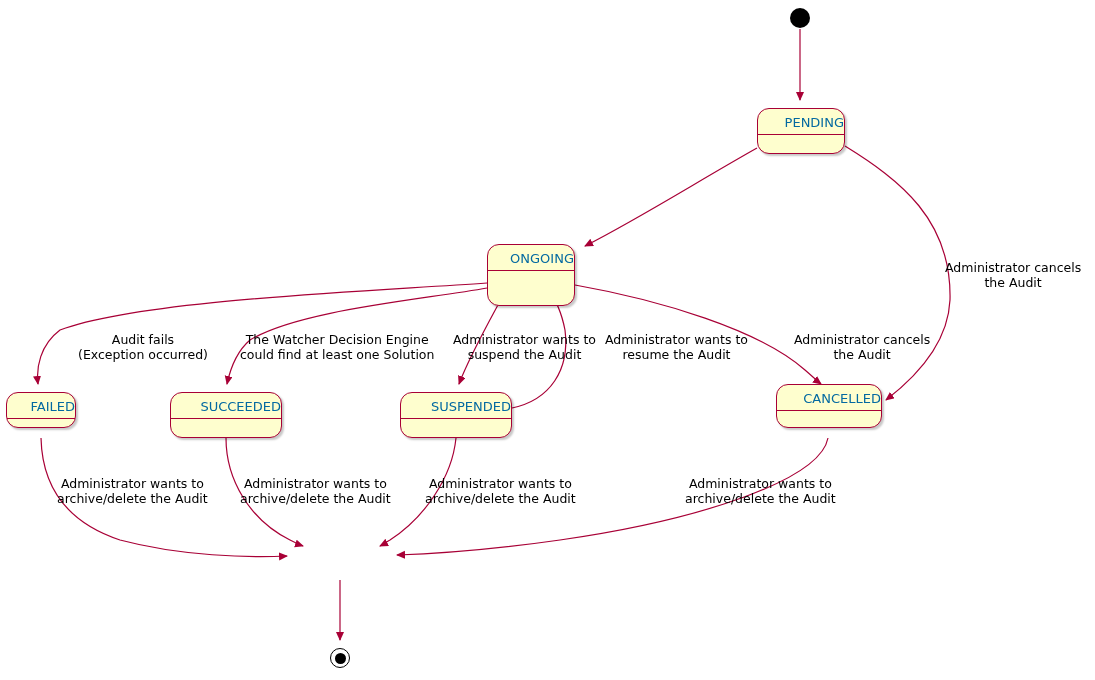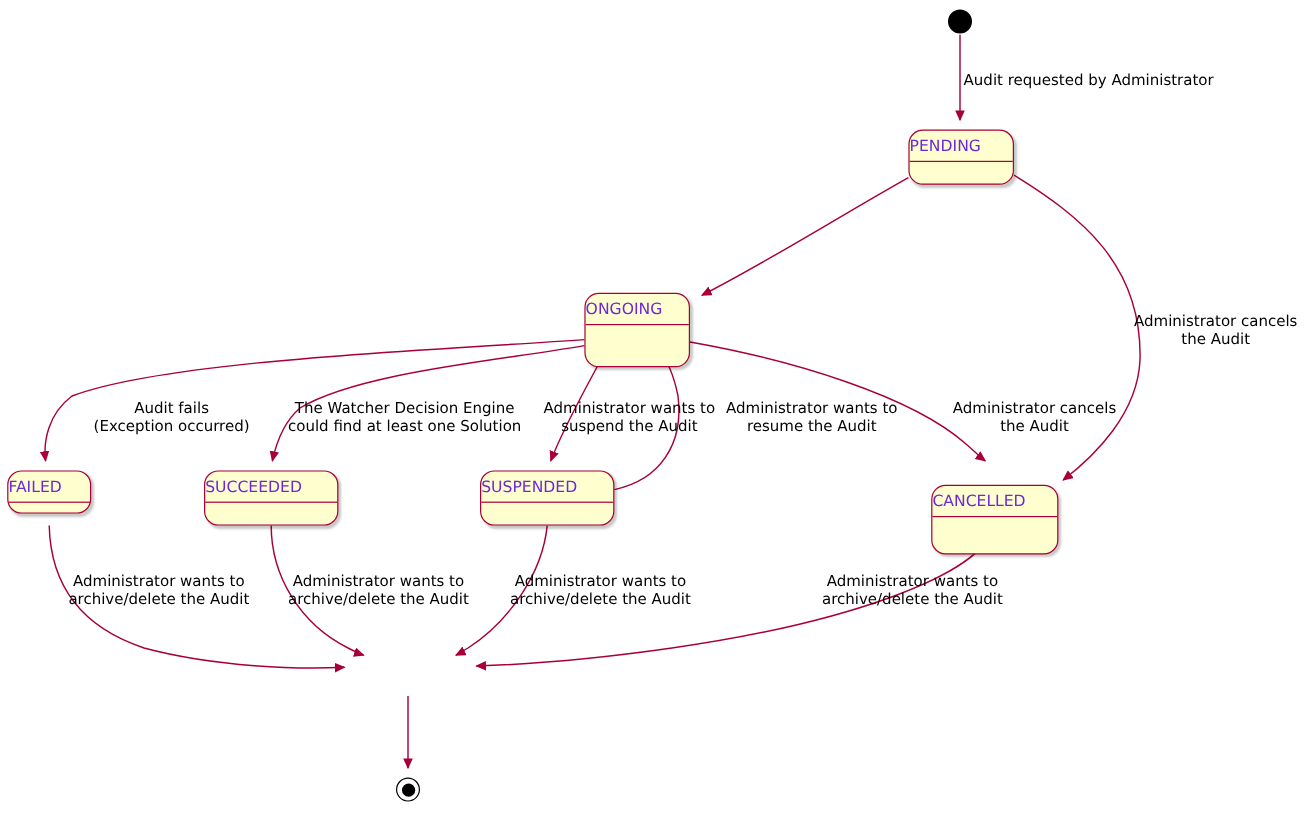--- a/index.html
+++ b/index.html
@@ -30,23 +30,23 @@
     background: #fefece;
     border: 1.2px solid #a80036;
     border-radius: 12px;
     box-shadow: 2px 2px 2px rgba(0,0,0,0.22);
   }
   .state-label {
     position: absolute;
     left: 0;
     top: 0;
     width: 100%;
-    text-align: left;
+    text-align: right;
     font-size: 13px;
-    color: #6d28d9;
+    color: #0369a1;
     line-height: 16px;
     padding-top: 6px;
     box-sizing: border-box;
     white-space: nowrap;
   }
   .state-divider {
     position: absolute;
     left: 0;
     width: 100%;
     height: 0;
@@ -145,30 +145,29 @@
   <div class="state-node" style="left:170px; top:392px; width:112px; height:46px;padding-left:24px;">
     <div class="state-label">SUCCEEDED</div>
     <div class="state-divider" style="top:25px;"></div>
   </div>
 
   <div class="state-node" style="left:400px; top:392px; width:112px; height:46px;">
     <div class="state-label">SUSPENDED</div>
     <div class="state-divider" style="top:25px;"></div>
   </div>
 
-  <div class="state-node" style="left:776px; top:404px; width:106px; height:58px;">
+  <div class="state-node" style="left:776px; top:384px; width:106px; height:44px;">
     <div class="state-label">CANCELLED</div>
     <div class="state-divider" style="top:25px;"></div>
   </div>
 
 
   <div class="end-node-outer" style="left:330px; top:648px;"></div>
   <div class="end-node-inner" style="left:334.5px; top:652.5px;"></div>
 
-  <div class="edge-label" style="left:803px; top:59px;">Audit requested by Administrator</div>
   <div class="edge-label" style="left:945px; top:260px;">Administrator cancels
 the Audit</div>
   <div class="edge-label" style="left:78px; top:332px;">Audit fails
 (Exception occurred)</div>
   <div class="edge-label" style="left:240px; top:332px;">The Watcher Decision Engine
 could find at least one Solution</div>
   <div class="edge-label" style="left:453px; top:332px;">Administrator wants to
 suspend the Audit</div>
   <div class="edge-label" style="left:605px; top:332px;">Administrator wants to
 resume the Audit</div>

